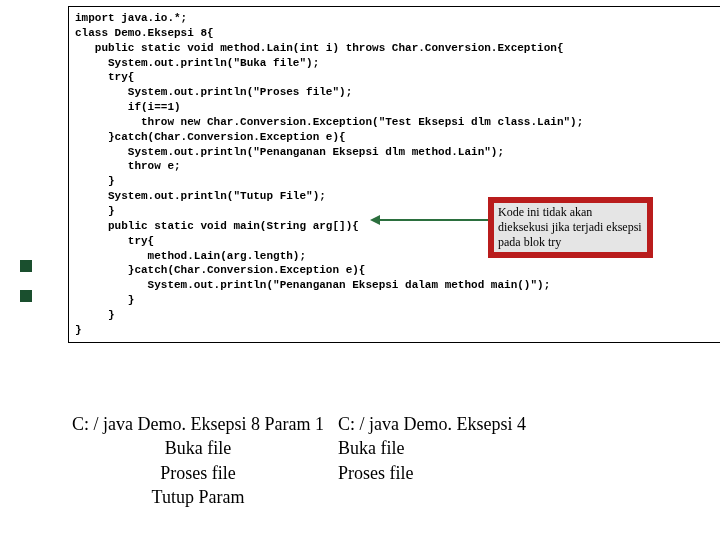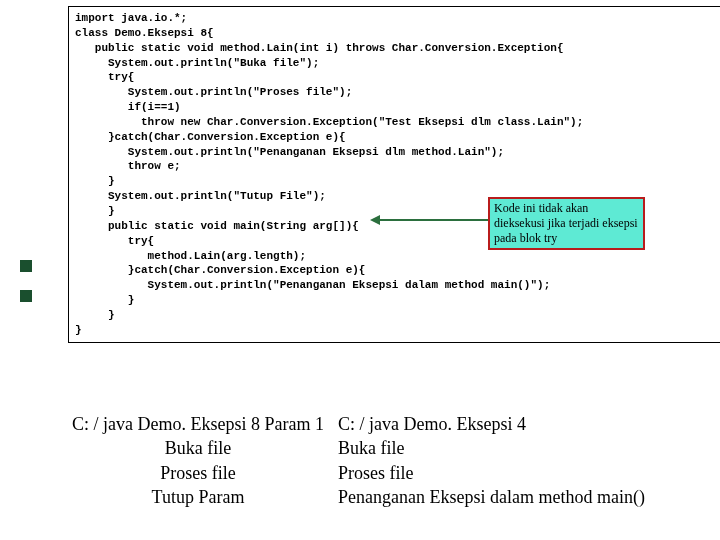--- a/index.html
+++ b/index.html
@@ -23,22 +23,22 @@
     font-weight: bold;
     line-height: 1.35;
     white-space: pre;
     overflow: visible;
   }
   .callout {
     position: absolute;
     top: 197px;
     left: 488px;
     width: 145px;
-    border: 2px solid #b91c1c;
-    background: #5eead4;
+    border: 6px solid #b91c1c;
+    background: #e5e5e5;
     font-family: "Times New Roman", serif;
     font-size: 12px;
     font-weight: normal;
     padding: 2px 4px;
     line-height: 1.25;
     white-space: normal;
   }
   .arrow {
     position: absolute;
     top: 217px;
@@ -138,15 +138,14 @@
 <div class="output">
   <div class="out-col left">
     <div>C: / java Demo. Eksepsi 8 Param 1</div>
     <div>Buka file</div>
     <div>Proses file</div>
     <div>Tutup Param</div>
   </div><div class="out-col right">
     <div>C: / java Demo. Eksepsi 4</div>
     <div>Buka file</div>
     <div>Proses file</div>
-    <div>Penanganan Eksepsi dalam method main()</div>
   </div>
 </div>
 
 </body></html>

